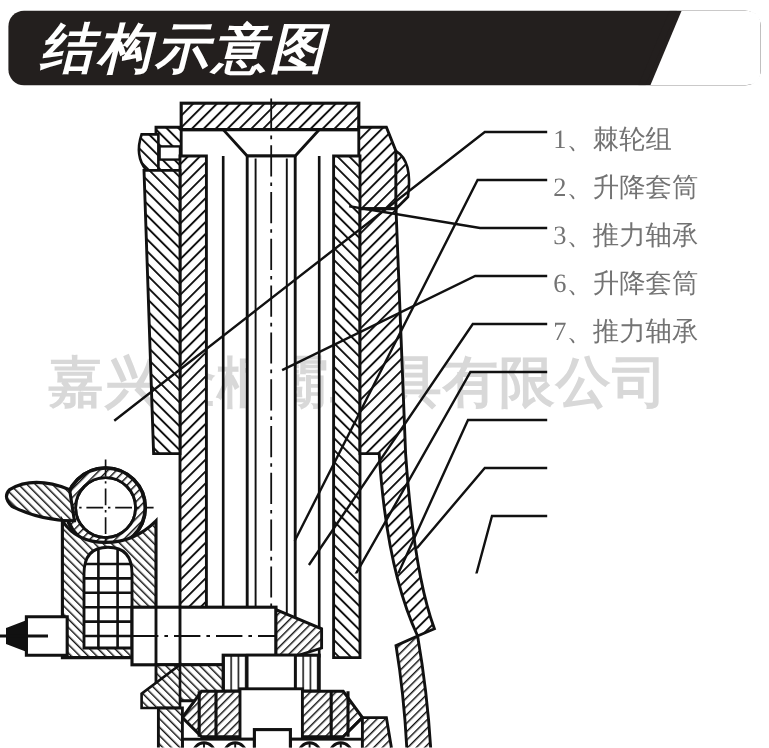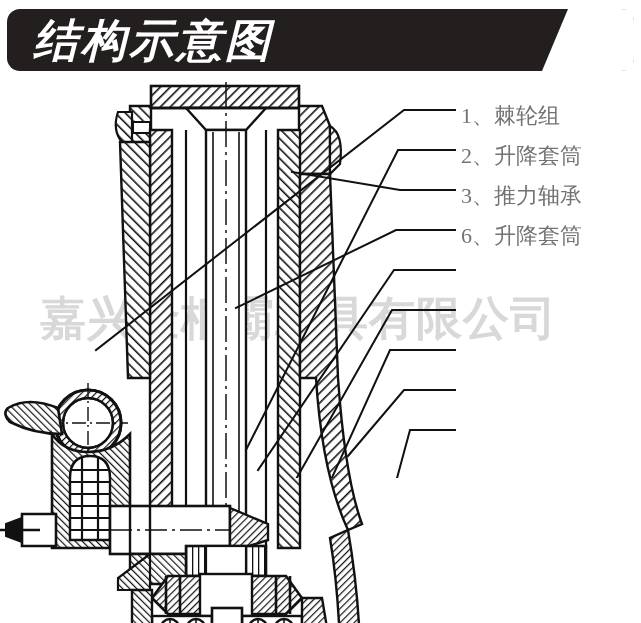--- a/index.html
+++ b/index.html
@@ -326,18 +326,21 @@
     <div class="legend-item">
       <span class="legend-num">3</span><span class="legend-sep">、</span><span class="legend-label">推力轴承</span>
     </div>
 
 
 
     <div class="legend-item">
       <span class="legend-num">6</span><span class="legend-sep">、</span><span class="legend-label">升降套筒</span>
     </div>
 
+    <div class="legend-item">
+      <span class="legend-num">7</span><span class="legend-sep">、</span><span class="legend-label">推力轴承</span>
+    </div>
 
 
 
   </div>
 
 </div>
 
 </body></html>

